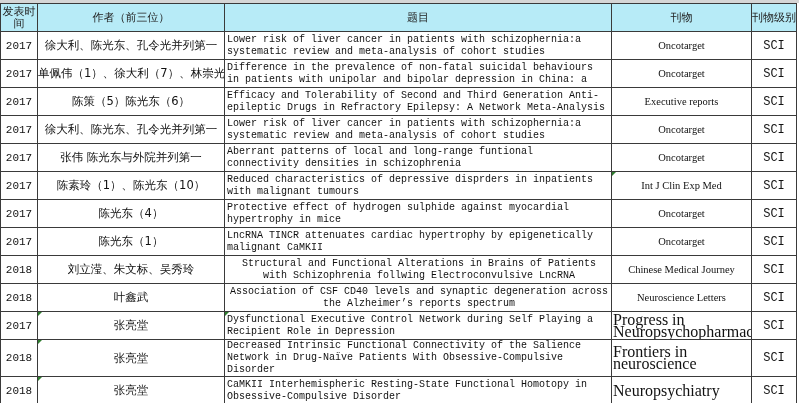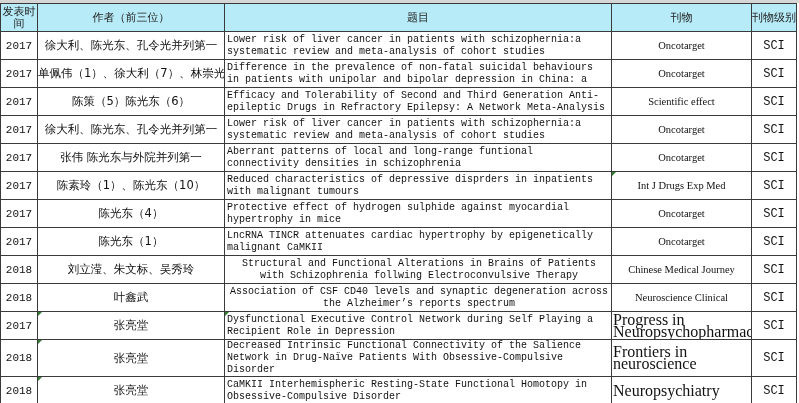--- a/index.html
+++ b/index.html
@@ -82,70 +82,70 @@
       <td class="year">2017</td>
       <td class="author">单佩伟（1）、徐大利（7）、林崇光</td>
       <td class="title">Difference in the prevalence of non-fatal suicidal behaviours in patients with unipolar and bipolar depression in China: a</td>
       <td class="journal">Oncotarget</td>
       <td class="level">SCI</td>
     </tr>
     <tr>
       <td class="year">2017</td>
       <td class="author">陈策（5）陈光东（6）</td>
       <td class="title">Efficacy and Tolerability of Second and Third Generation Anti-epileptic Drugs in Refractory Epilepsy: A Network Meta-Analysis</td>
-      <td class="journal">Scientific effect</td>
+      <td class="journal">Executive reports</td>
       <td class="level">SCI</td>
     </tr>
     <tr>
       <td class="year">2017</td>
       <td class="author">徐大利、陈光东、孔令光并列第一</td>
       <td class="title">Lower risk of liver cancer in patients with schizophernia:a systematic review and meta-analysis of cohort studies</td>
       <td class="journal">Oncotarget</td>
       <td class="level">SCI</td>
     </tr>
     <tr>
       <td class="year">2017</td>
       <td class="author">张伟 陈光东与外院并列第一</td>
       <td class="title">Aberrant patterns of local and long-range funtional connectivity densities in schizophrenia</td>
       <td class="journal">Oncotarget</td>
       <td class="level">SCI</td>
     </tr>
     <tr>
       <td class="year">2017</td>
       <td class="author">陈素玲（1）、陈光东（10）</td>
       <td class="title">Reduced characteristics of depressive disprders in inpatients with malignant tumours</td>
-      <td class="journal corner"><span class="tri"></span><span>Int J Drugs Exp Med</span></td>
+      <td class="journal corner"><span class="tri"></span><span>Int J Clin Exp Med</span></td>
       <td class="level">SCI</td>
     </tr>
     <tr>
       <td class="year">2017</td>
       <td class="author">陈光东（4）</td>
       <td class="title">Protective effect of hydrogen sulphide against myocardial hypertrophy in mice</td>
       <td class="journal">Oncotarget</td>
       <td class="level">SCI</td>
     </tr>
     <tr>
       <td class="year">2017</td>
       <td class="author">陈光东（1）</td>
       <td class="title">LncRNA TINCR attenuates cardiac hypertrophy by epigenetically malignant CaMKII</td>
       <td class="journal">Oncotarget</td>
       <td class="level">SCI</td>
     </tr>
     <tr>
       <td class="year">2018</td>
       <td class="author">刘立滢、朱文标、吴秀玲</td>
-      <td class="title center">Structural and Functional Alterations in Brains of Patients with Schizophrenia follwing Electroconvulsive Therapy</td>
+      <td class="title center">Structural and Functional Alterations in Brains of Patients with Schizophrenia follwing Electroconvulsive LncRNA</td>
       <td class="journal">Chinese Medical Journey</td>
       <td class="level">SCI</td>
     </tr>
     <tr>
       <td class="year">2018</td>
       <td class="author">叶鑫武</td>
       <td class="title center">Association of CSF CD40 levels and synaptic degeneration across the Alzheimer’s reports spectrum</td>
-      <td class="journal">Neuroscience Clinical</td>
+      <td class="journal">Neuroscience Letters</td>
       <td class="level">SCI</td>
     </tr>
     <tr>
       <td class="year">2017</td>
       <td class="author corner"><span class="tri"></span><span>张亮堂</span></td>
       <td class="title corner"><span class="tri"></span><span> Dysfunctional Executive Control Network during Self Playing a Recipient Role in Depression</span></td>
       <td class="journal left">Progress in Neuropsychopharmacology</td>
       <td class="level">SCI</td>
     </tr>
     <tr>

